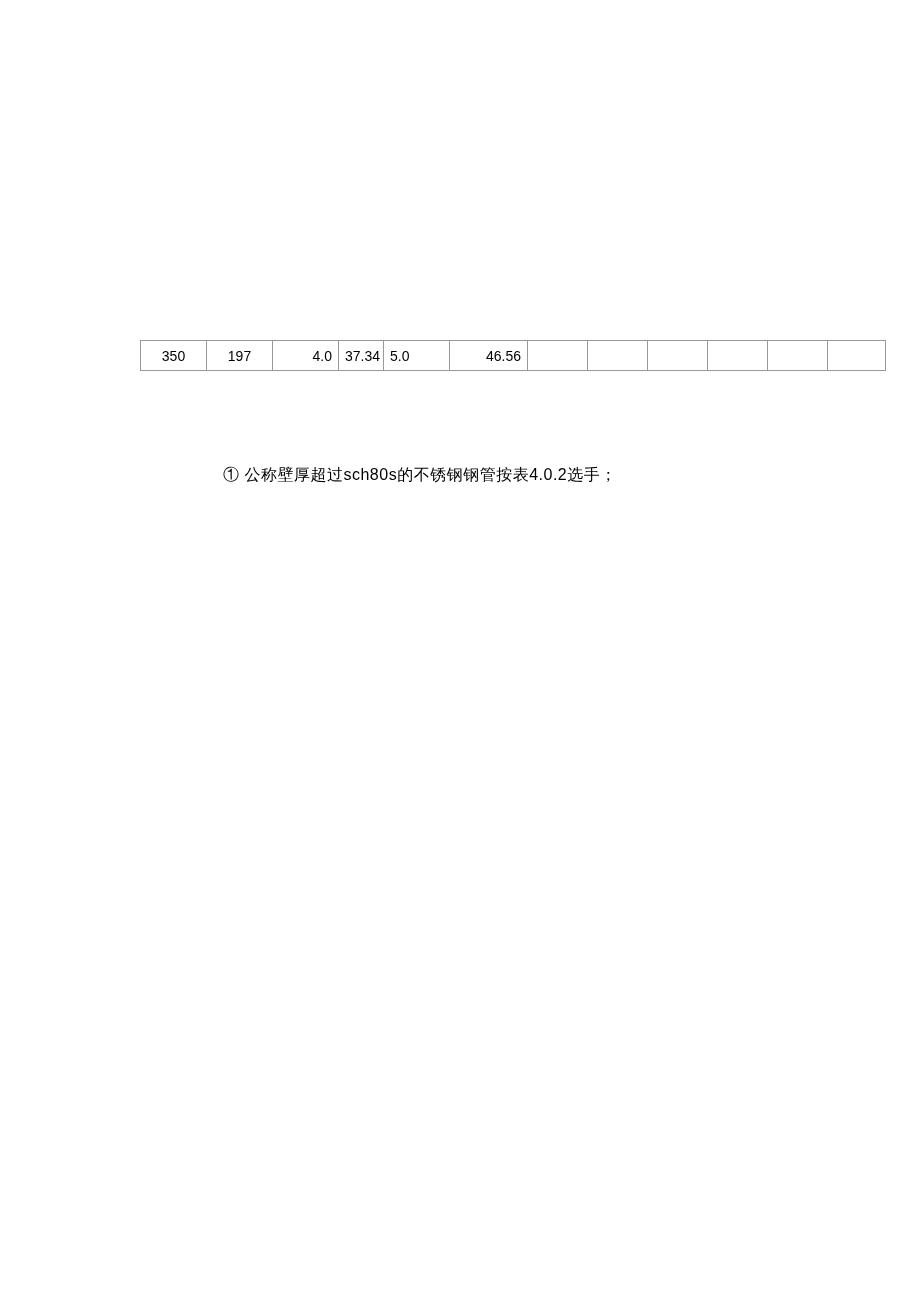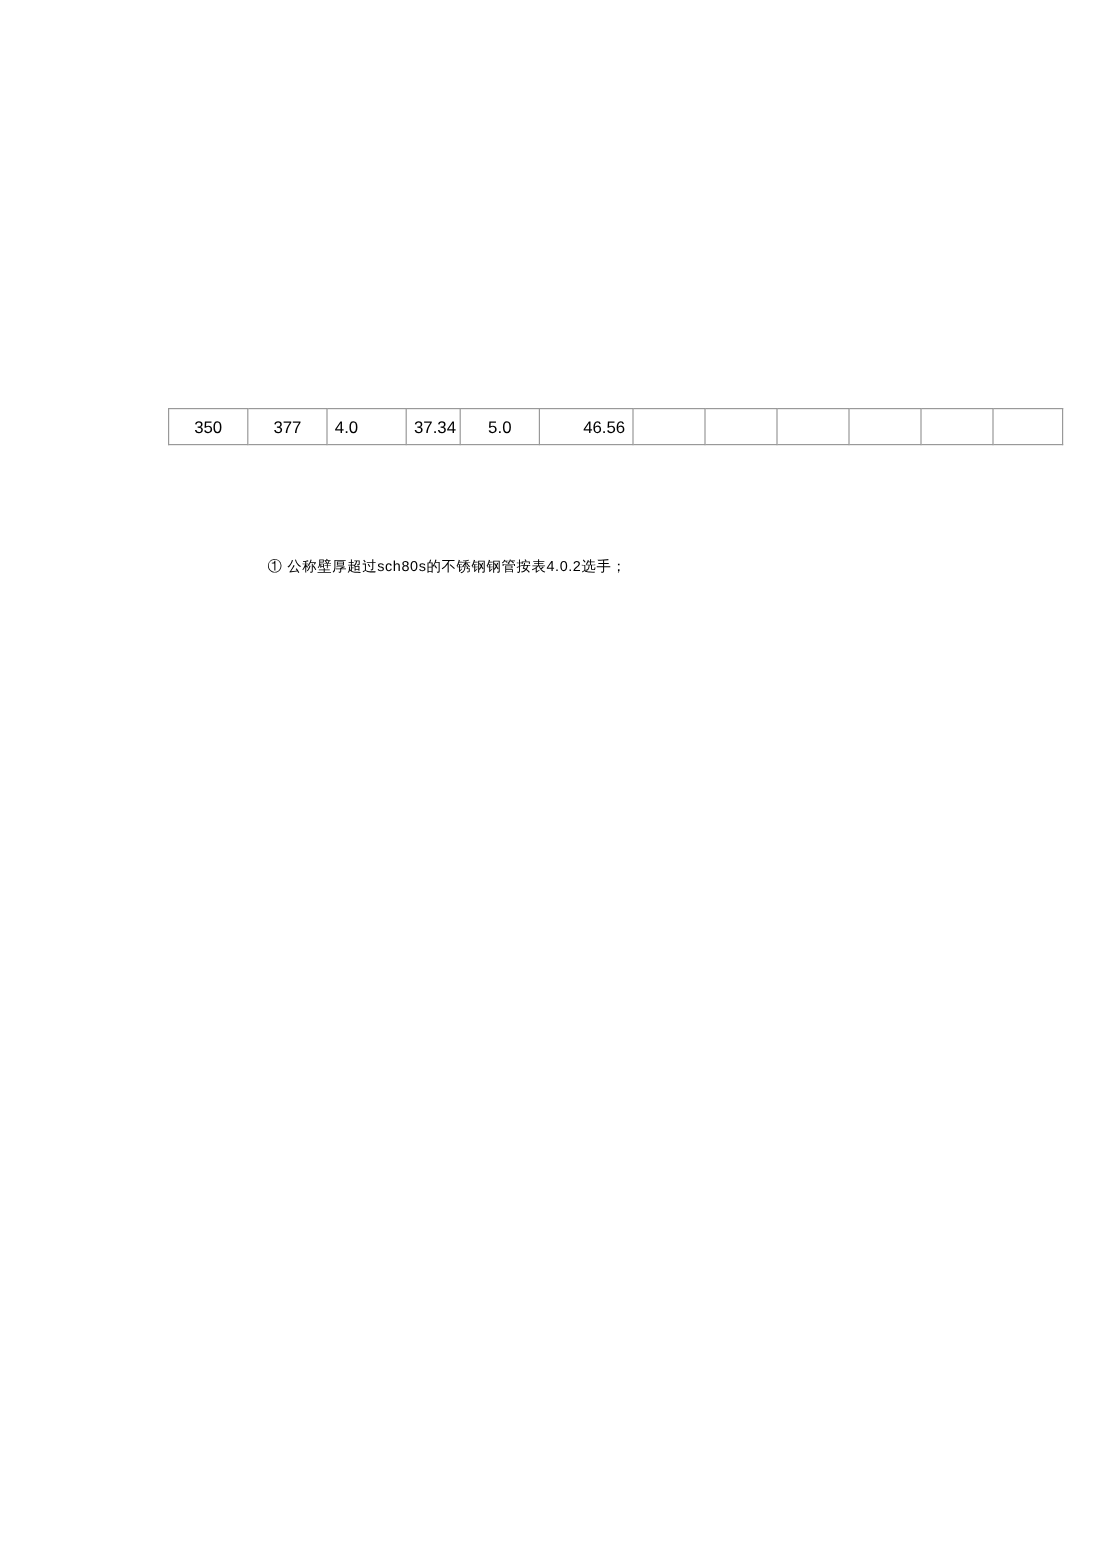--- a/index.html
+++ b/index.html
@@ -25,53 +25,53 @@
     }
     td {
       border: 1px solid #999;
       height: 30px;
       padding: 0 6px;
       font-size: 14px;
       vertical-align: middle;
     }
     td.c0 { width: 66px; text-align: center; }
     td.c1 { width: 66px; text-align: center; }
-    td.c2 { width: 66px; text-align: left; margin-top: 33px; }
+    td.c2 { width: 66px; text-align: right; margin-top: 33px; }
     td.c3 { width: 45px; text-align: left; }
-    td.c4 { width: 66px; text-align: center; }
+    td.c4 { width: 66px; }
     td.c5 { width: 78px; text-align: right; }
     td.c6 { width: 60px; }
     td.c7 { width: 60px; }
     td.c8 { width: 60px; }
     td.c9 { width: 60px; }
     td.c10 { width: 60px; }
     td.c11 { width: 58px; }
     .notes {
       position: absolute;
       top: 416px;
       left: 175px;
       width: 640px;
     }
     .note-line {
-      font-size: 12px;
+      font-size: 16px;
       line-height: 1.4;
       margin-bottom: 16px;
       color: #000;
       letter-spacing: 0.5px;
     }
   </style>
 </head>
 <body>
 
 <div class="table-wrapper">
   <table>
     <tbody>
         <tr>
       <td class="c0">350</td>
-      <td class="c1">377</td>
+      <td class="c1">197</td>
       <td class="c2">4.0</td>
       <td class="c3">37.34</td>
       <td class="c4">5.0</td>
       <td class="c5">46.56</td>
       <td class="c6"></td>
       <td class="c7"></td>
       <td class="c8"></td>
       <td class="c9"></td>
       <td class="c10"></td>
       <td class="c11"></td>

